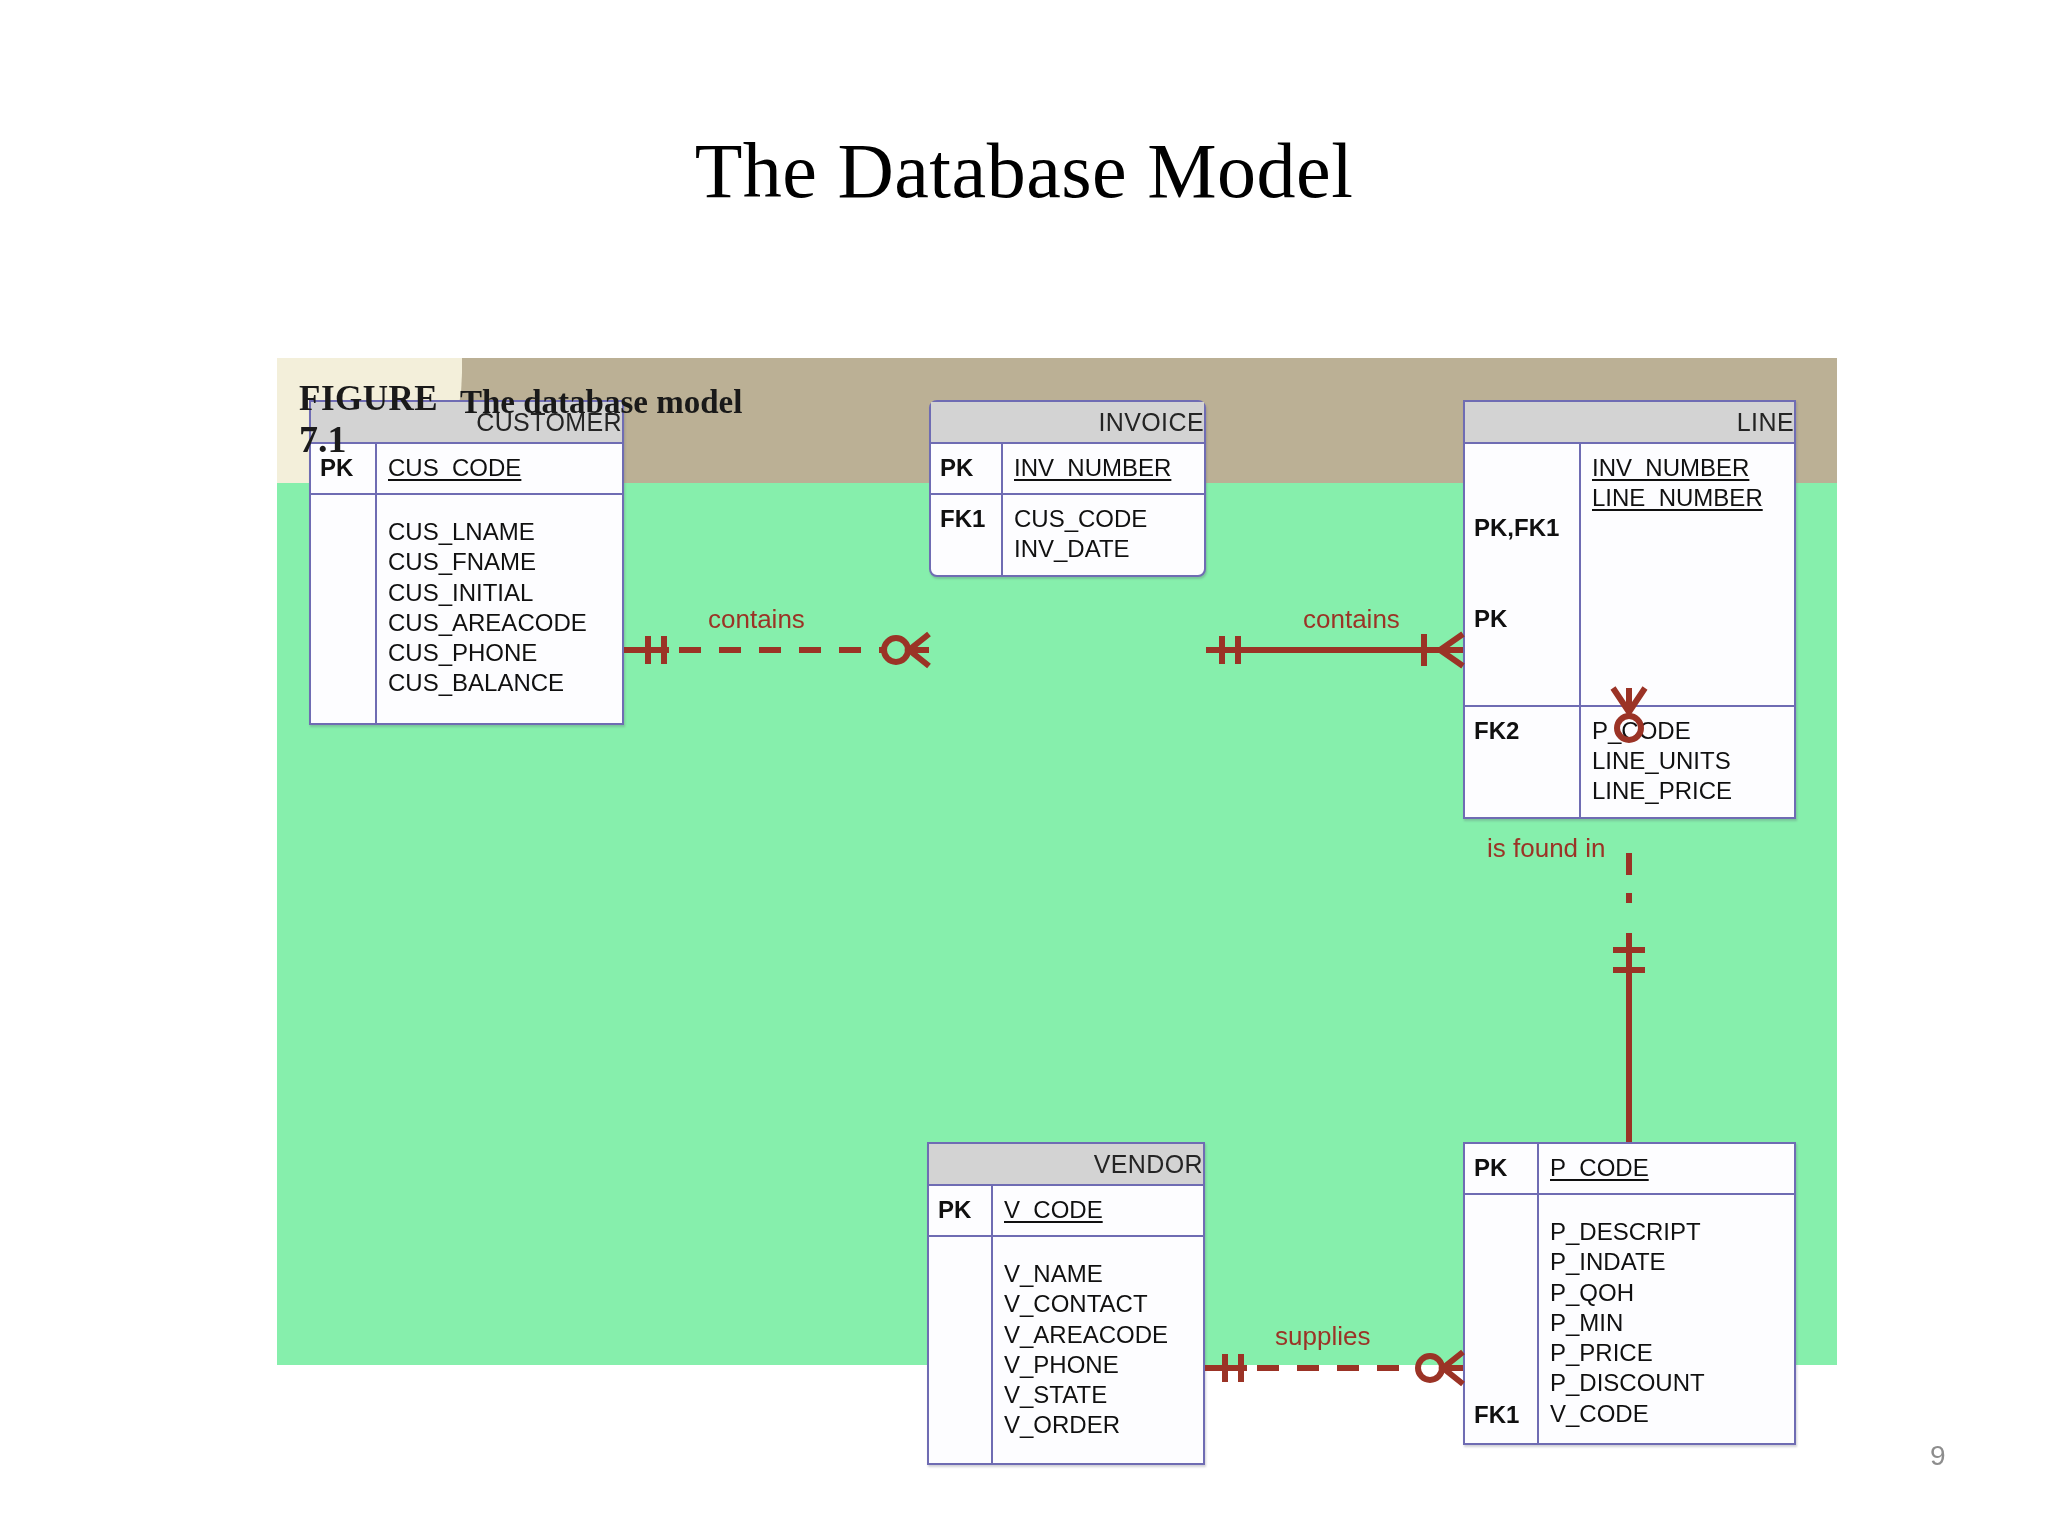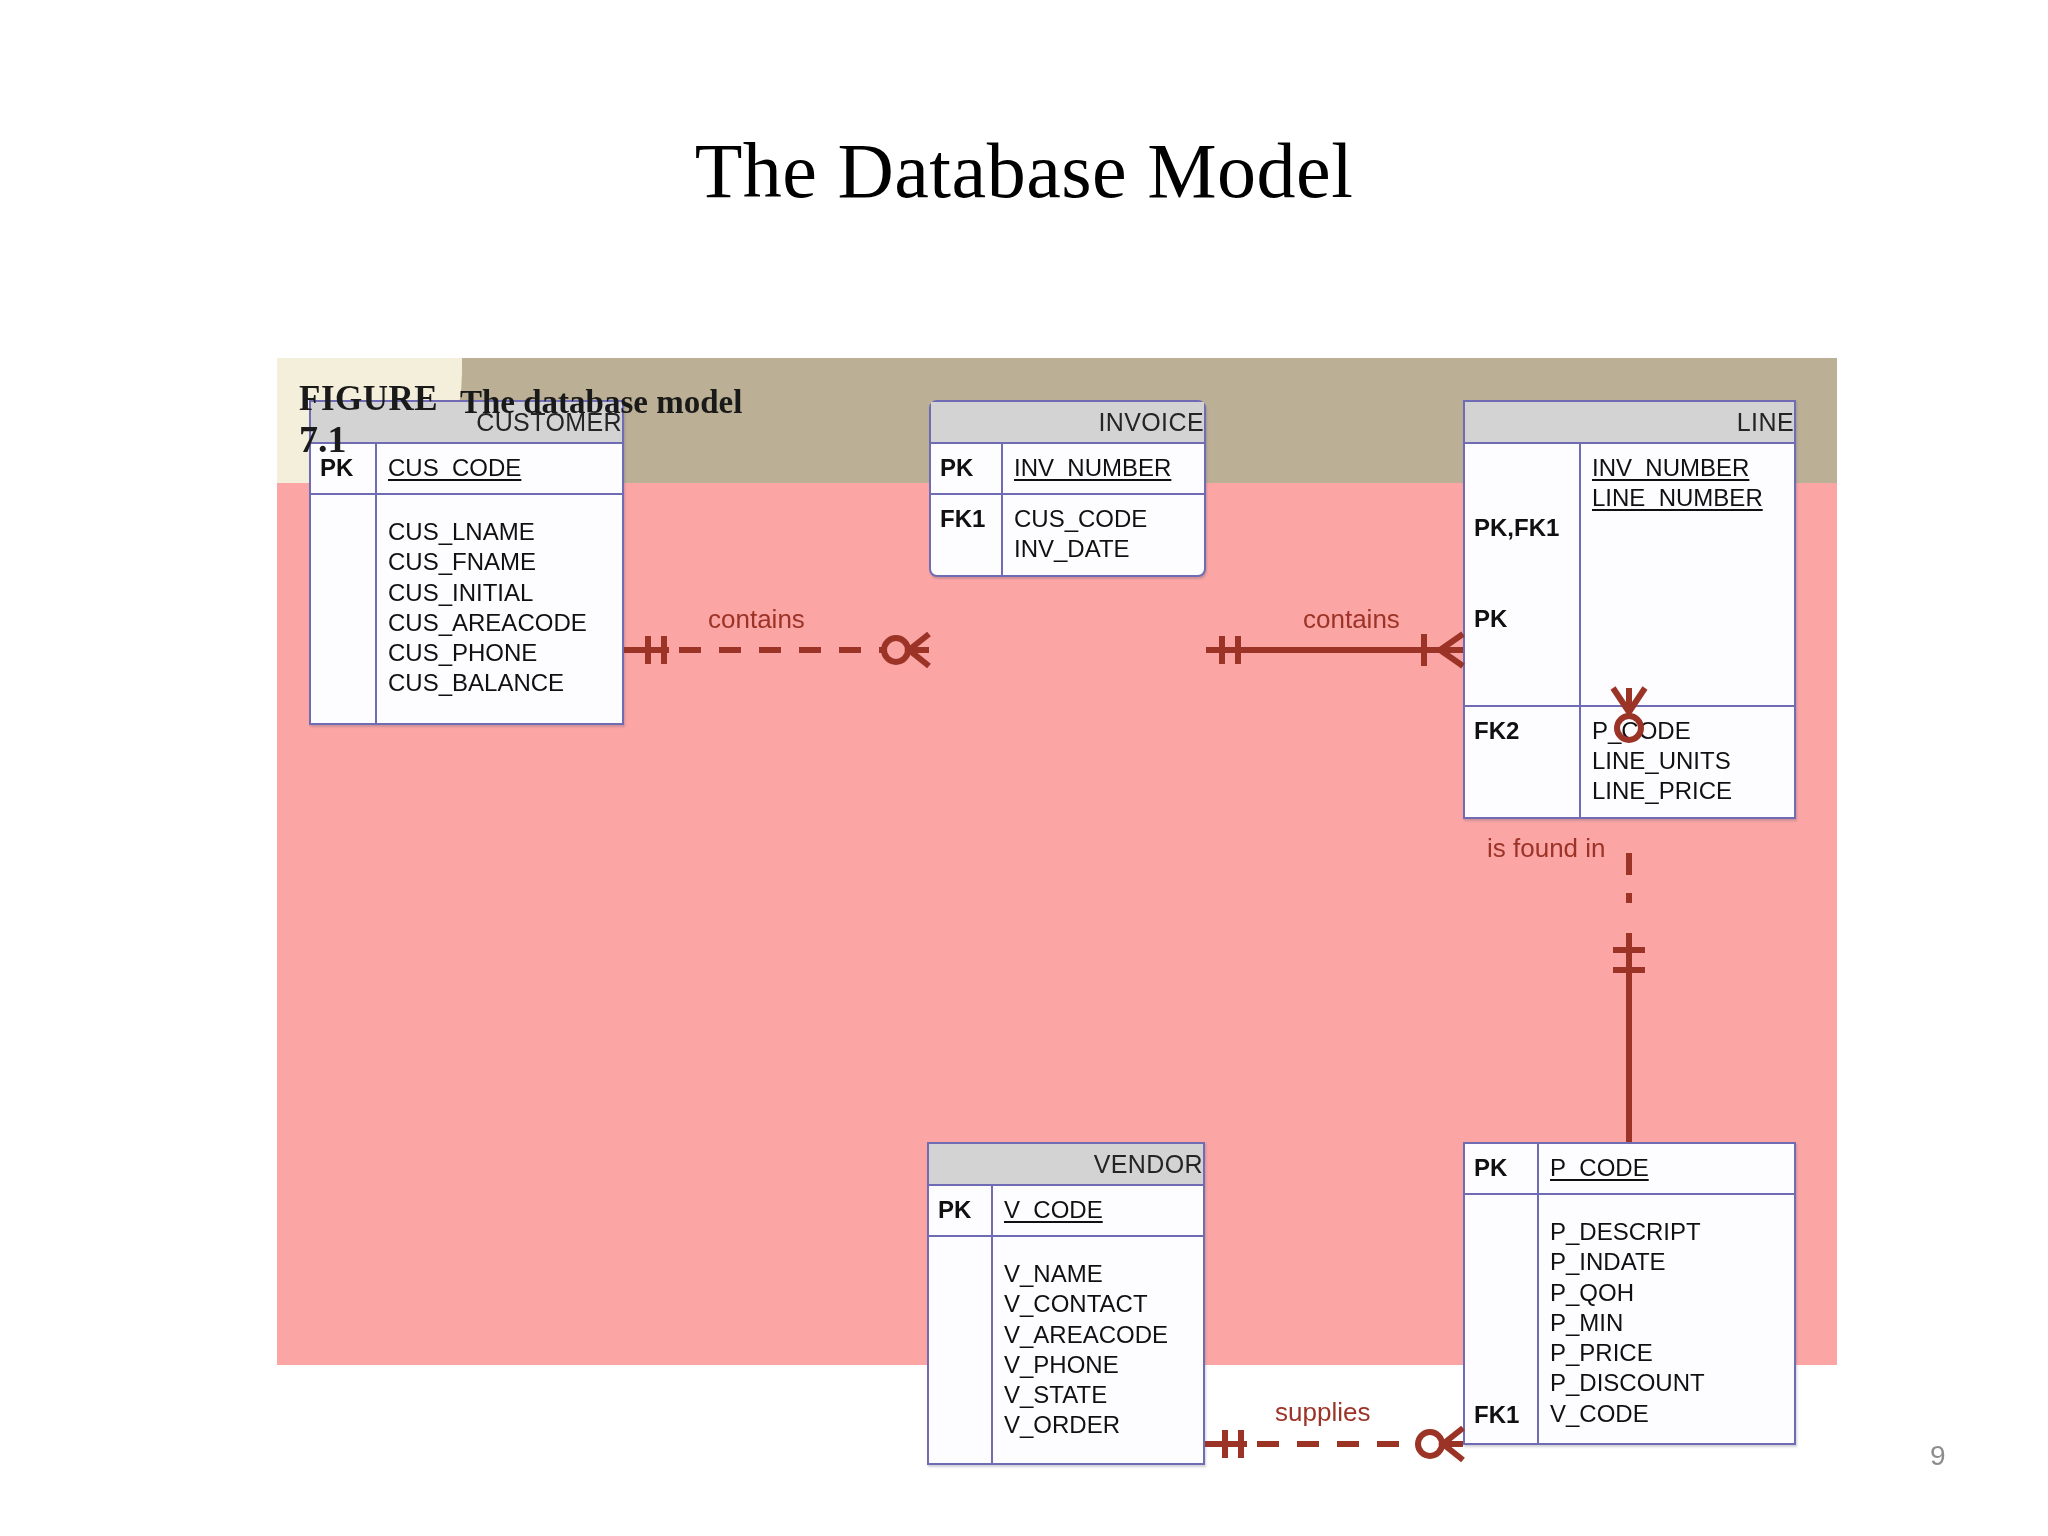--- a/index.html
+++ b/index.html
@@ -21,21 +21,21 @@
   
   #page-number{
     position:absolute;left:1930px;top:1440px;
     font-size:28px;color:#8d8d8d;
   }
 
   
   #figure-panel{
     position:absolute;left:277px;top:358px;
     width:1560px;height:1007px;
-    background:#fca5a5;
+    background:#86efac;
   }
 
   
   #figure-header{
     position:absolute;left:0;top:0;width:1560px;height:125px;
     background:#bbb095;overflow:hidden;
   }
   #figure-header-corner{
     position:absolute;left:-70px;top:-60px;
     width:255px;height:250px;
@@ -140,21 +140,21 @@
 
   
   #rel-contains{left:929px;top:262px;width:257px;height:60px;}
   #rel-contains .rel-label{left:64px;top:-16px;margin-left:33px;}
 
   
   #rel-isfoundin{left:1322px;top:330px;width:60px;height:454px;}
   #rel-isfoundin .rel-label{left:-112px;top:145px;}
 
   
-  #rel-supplies{left:928px;top:1056px;width:278px;height:60px;}
+  #rel-supplies{left:928px;top:980px;width:278px;height:60px;}
   #rel-supplies .rel-label{left:70px;top:-17px;}
 </style>
 </head>
 <body>
 
 <div id="slide-title">The Database Model</div>
 
 <div id="figure-panel">
 
   <div id="figure-header">

